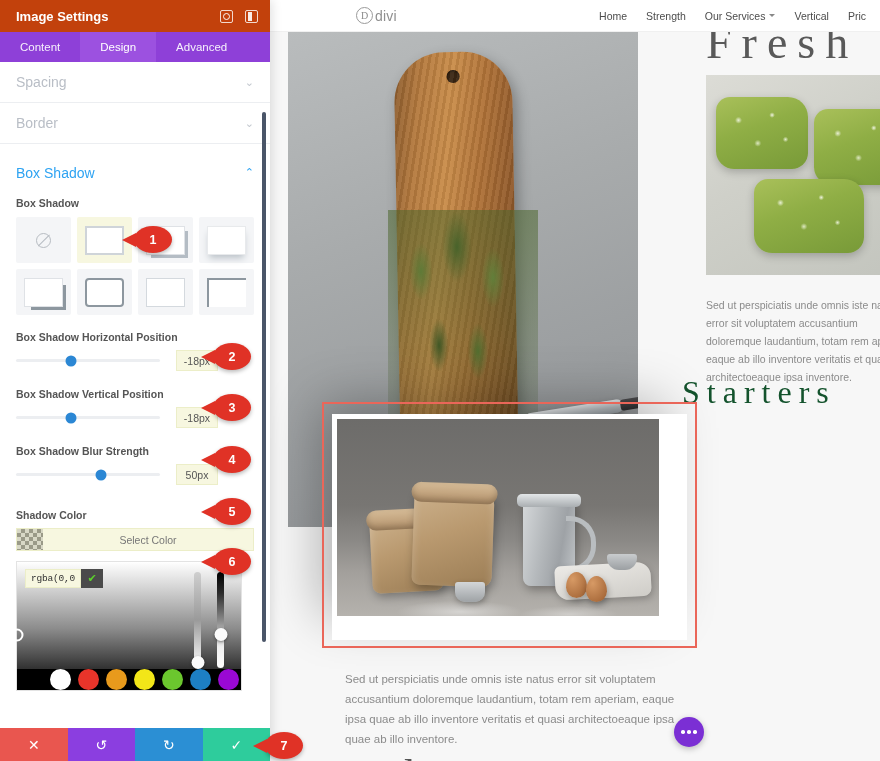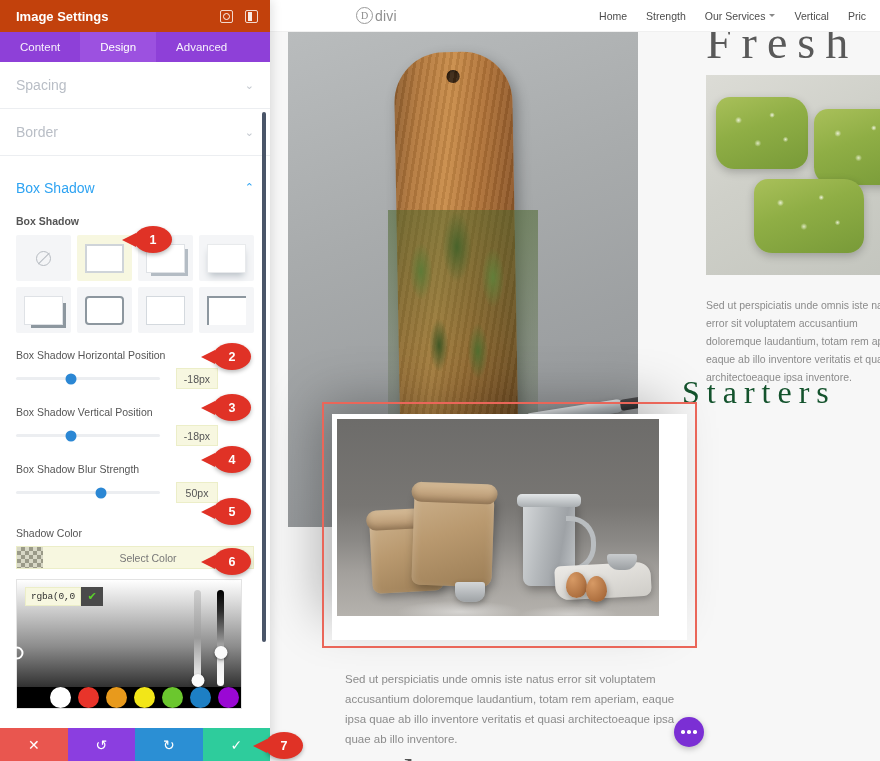--- a/index.html
+++ b/index.html
@@ -205,31 +205,31 @@
   .tabs { height: 30px; background: #8e40d8; display: flex; flex: none; }
   .tab {
     flex: 0 0 auto; padding: 0 20px; display: flex; align-items: center;
     color: rgba(255,255,255,.92); font-size: 11.5px;
   }
   .tab.active { background: #9c51e0; color: #fff; }
 
   .panel-scroll { flex: 1; overflow: hidden; position: relative; background: #fff; }
 
   .accordion {
-    height: 47px; display: flex; align-items: center; padding: 0 16px;
+    height: 41px; display: flex; align-items: center; padding: 0 16px;
     border-bottom: 1px solid #eceef1; font-size: 14px;
   }
   .accordion .a-title { color: #b9bec6; }
   .accordion.open .a-title { color: #2ea3f2; }
   .chev { margin-left: auto; color: #c3c8cf; font-size: 11px; }
   .accordion.open .chev { color: #2ea3f2; }
 
   .sec { padding: 14px 16px 0 16px; }
   .field-label { font-size: 10.5px; font-weight: 700; color: #555; margin-bottom: 8px; }
-  .label-row { font-size: 10.5px; font-weight: 400; color: #555; margin-bottom: 7px; }
+  .label-row { font-size: 10.5px; font-weight: 700; color: #555; margin-bottom: 7px; }
 
   .preset-grid { display: grid; grid-template-columns: repeat(4, 1fr); gap: 6px; }
   .preset {
     height: 46px; background: #f4f5f7; border-radius: 2px;
     display: flex; align-items: center; justify-content: center; position: relative;
   }
   .preset.sel { background: #f7f7e0; }
   .pbox { width: 39px; height: 29px; background: #fff; border: 1px solid #dfe2e6; }
   .pbox.r1c2 { border: 2px solid #cfd4d9; box-shadow: 0 0 0 0 transparent; }
   .pbox.r1c3 { box-shadow: 4px 4px 0 -1px #b4bcc4; }

